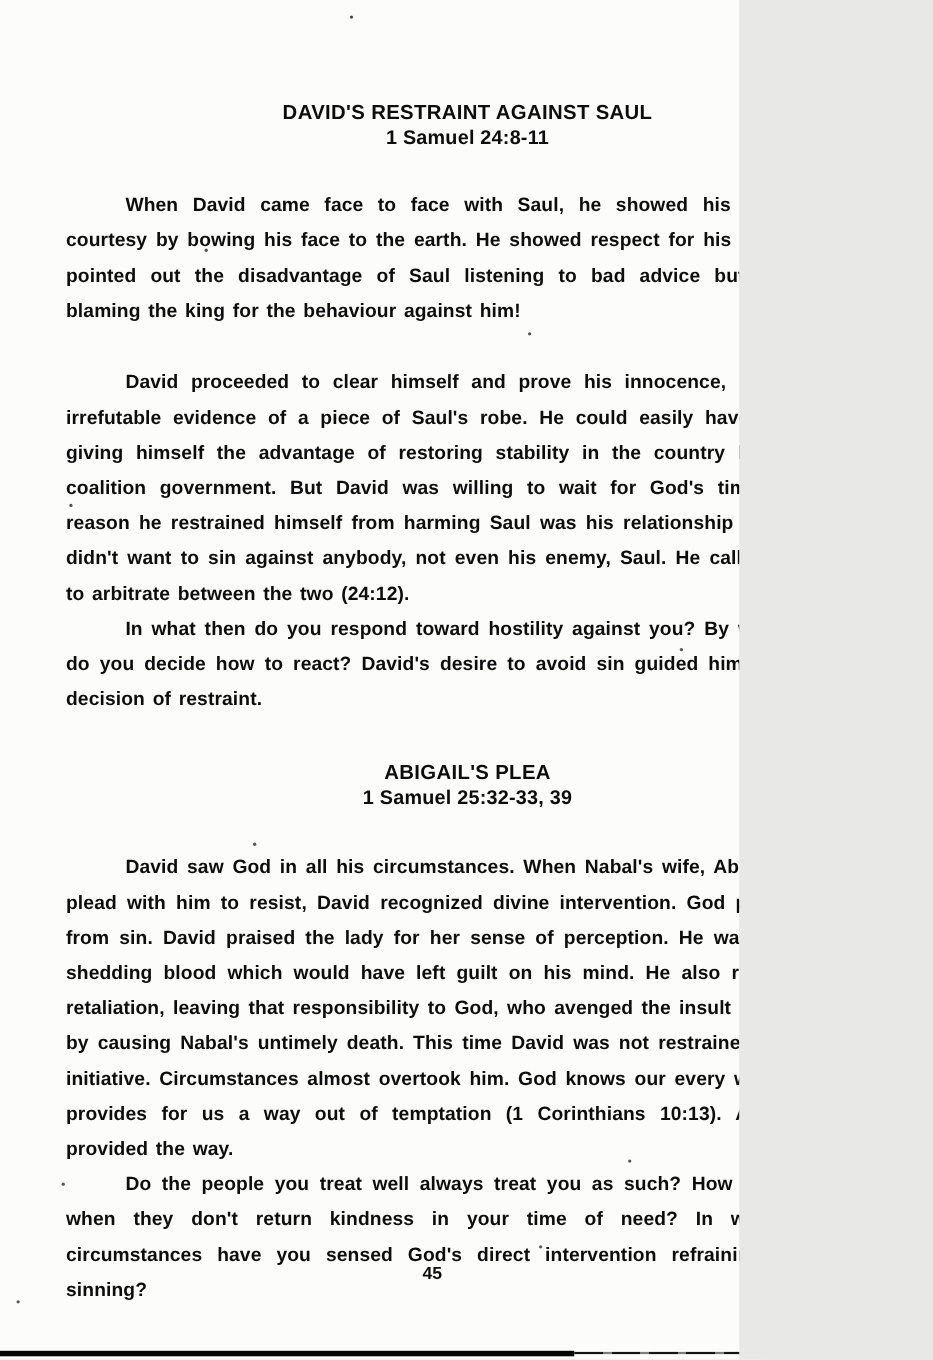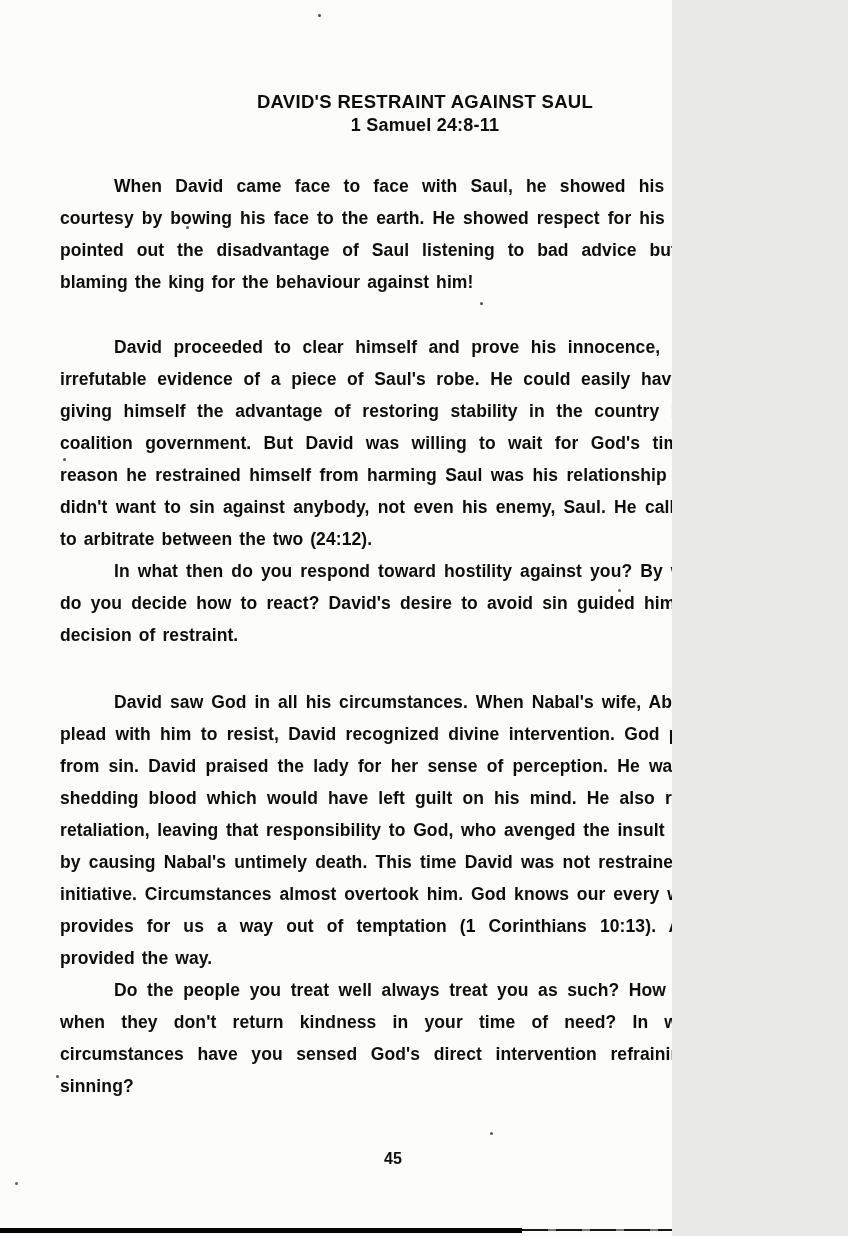--- a/index.html
+++ b/index.html
@@ -108,20 +108,22 @@
 
   <div class="content">
 
     <h1 class="sec-title first">DAVID'S RESTRAINT AGAINST SAUL</h1>
     <h2 class="sec-ref">1 Samuel 24:8-11</h2>
 
     <p class="body-par gap-top-lg">When David came face to face with Saul, he showed his humility and courtesy by bowing his face to the earth.  He showed respect for his king.  He then pointed out the disadvantage of Saul listening to bad advice but he avoided blaming the king for the behaviour against him!</p>
     <p class="body-par gap-top-lg">David proceeded to clear himself and prove his innocence, by producing irrefutable evidence of a piece of Saul's robe.  He could easily have killed Saul, giving himself the advantage of restoring stability in the country by forming a coalition government.  But David was willing to wait for God's timing.  Another reason he restrained himself from harming Saul was his relationship with God.  He didn't want to sin against anybody, not even his enemy, Saul.  He called upon God to arbitrate between the two (24:12).</p>
     <p class="body-par gap-none">In what then do you respond toward hostility against you?  By what criterion do you decide how to react?  David's desire to avoid sin guided him in making a decision of restraint.</p>
 
+    <h1 class="sec-title second">ABIGAIL'S PLEA</h1>
+    <h2 class="sec-ref">1 Samuel 25:32-33, 39</h2>
 
     <p class="body-par gap-top-sm">David saw God in all his circumstances.  When Nabal's wife, Abigail, came to plead with him to resist, David recognized divine intervention.  God protected him from sin.  David praised the lady for her sense of perception.  He was saved from shedding blood which would have left guilt on his mind.  He also refrained from retaliation, leaving that responsibility to God, who avenged the insult against David by causing Nabal's untimely death.  This time David was not restrained by his own initiative.  Circumstances almost overtook him.  God knows our every weakness and provides for us a way out of temptation (1 Corinthians 10:13).  Abigail's plea provided the way.</p>
     <p class="body-par gap-none">Do the people you treat well always treat you as such?  How do you react when they don't return kindness in your time of need?  In what kind of circumstances have you sensed God's direct intervention refraining you from sinning?</p>
 
   </div>
 
   <div class="page-number">45</div>
 
   <div class="artifact right-line-dashes"></div>
   <div class="artifact right-line-solid"></div>

